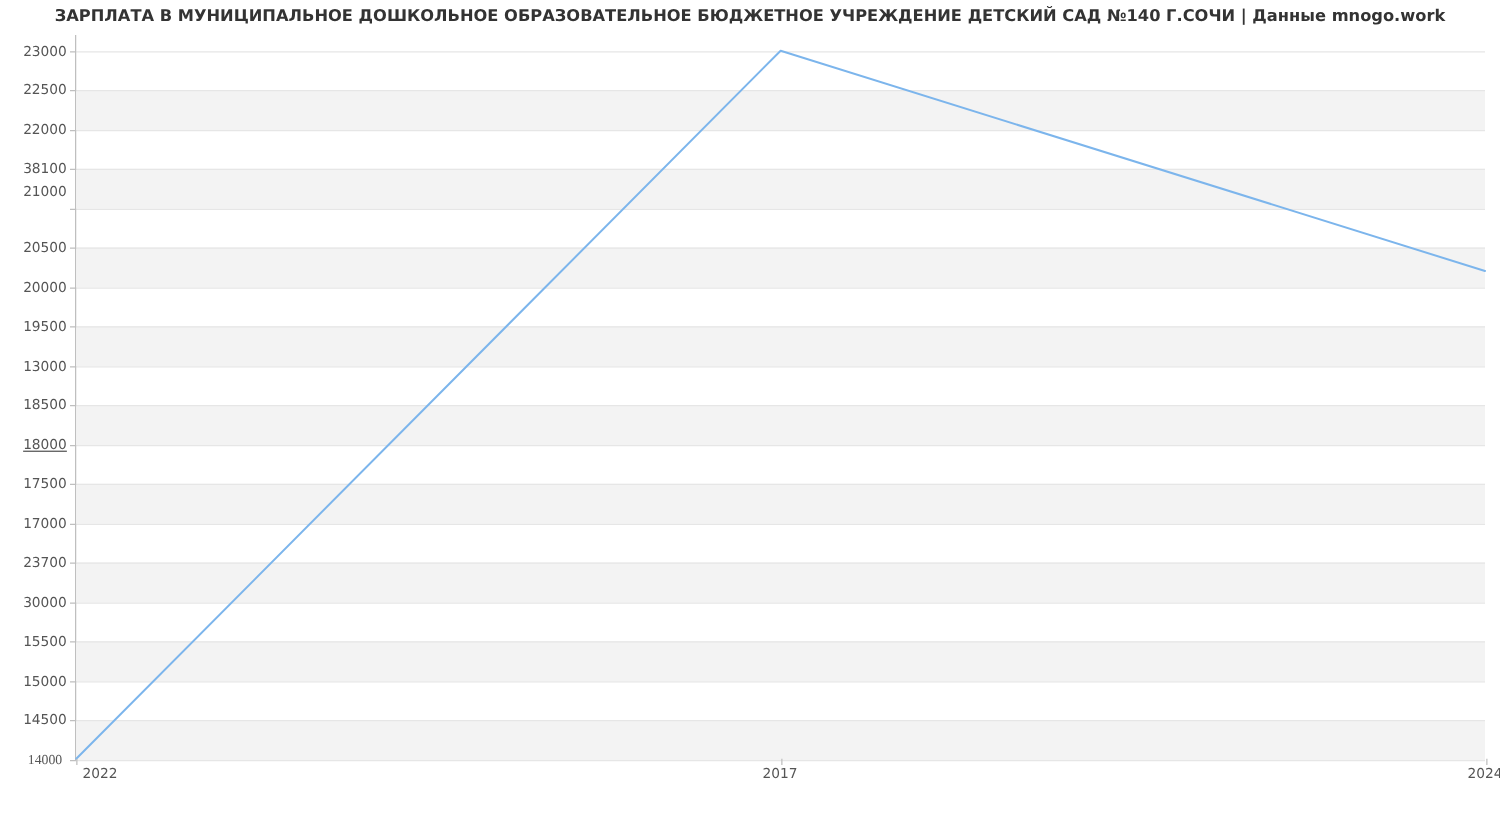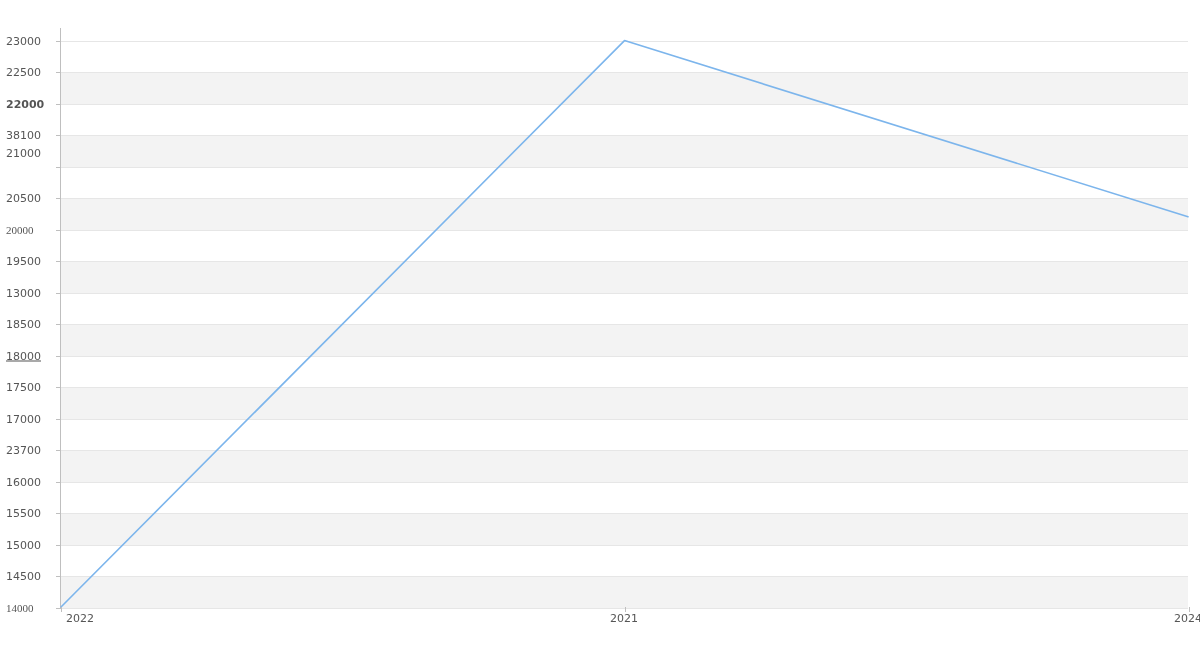--- a/index.html
+++ b/index.html
@@ -46,21 +46,21 @@
     position: absolute;
     left: 0;
     width: 100%;
     height: 1px;
     background: #e6e6e6;
   }
   .ylabel {
     position: absolute;
     right: 1134px;
     width: 60px;
-    text-align: left;
+    text-align: center;
     font-size: 11px;
     color: #555;
     transform: translateY(-50%);
   }
   .xlabel {
     position: absolute;
     top: 612px;
     font-size: 11px;
     color: #555;
     transform: translateX(-50%);
@@ -92,20 +92,21 @@
     stroke: #7cb5ec;
     stroke-width: 1.6;
     stroke-linejoin: round;
     stroke-linecap: round;
   }
 </style>
 </head>
 <body>
 
 <div class="chart-wrap">
+  <div class="title">ЗАРПЛАТА В МУНИЦИПАЛЬНОЕ ДОШКОЛЬНОЕ ОБРАЗОВАТЕЛЬНОЕ БЮДЖЕТНОЕ УЧРЕЖДЕНИЕ ДЕТСКИЙ САД №140 Г.СОЧИ | Данные mnogo.work</div>
   <div class="plot" id="plot">
     <div class="gridband" style="top: 548.478px; height: 31.5217px;"></div>
       <div class="gridline" style="top: 580px;"></div>
       <div class="gridline" style="top: 548.478px;"></div>
       <div class="gridband" style="top: 485.435px; height: 31.5217px;"></div>
       <div class="gridline" style="top: 516.957px;"></div>
       <div class="gridline" style="top: 485.435px;"></div>
       <div class="gridband" style="top: 422.391px; height: 31.5217px;"></div>
       <div class="gridline" style="top: 453.913px;"></div>
       <div class="gridline" style="top: 422.391px;"></div>
@@ -151,31 +152,31 @@
       <div class="tick-y" style="top: 44.1304px;"></div>
       <div class="tick-y" style="top: 12.6087px;"></div>
       <div class="tick-x" style="left: 0px;"></div>
       <div class="tick-x" style="left: 564px;"></div>
       <div class="tick-x" style="left: 1128px;"></div>
     </div>
 <div class="ylabel" style="top: 608px; font-family: Liberation Serif, serif;">14000</div>
     <div class="ylabel" style="top: 576.478px;">14500</div>
     <div class="ylabel" style="top: 544.957px;">15000</div>
     <div class="ylabel" style="top: 513.435px;">15500</div>
-    <div class="ylabel" style="top: 481.913px;">16000</div>
+    <div class="ylabel" style="top: 481.913px;">30000</div>
     <div class="ylabel" style="top: 450.391px;">23700</div>
     <div class="ylabel" style="top: 418.87px;">17000</div>
     <div class="ylabel" style="top: 387.348px;">17500</div>
     <div class="ylabel" style="top: 355.826px; text-decoration: underline;">18000</div>
     <div class="ylabel" style="top: 324.304px;">18500</div>
     <div class="ylabel" style="top: 292.783px;">13000</div>
     <div class="ylabel" style="top: 261.261px;">19500</div>
-    <div class="ylabel" style="top: 229.739px; font-family: Liberation Serif, serif;">20000</div>
+    <div class="ylabel" style="top: 229.739px;">20000</div>
     <div class="ylabel" style="top: 198.217px;">20500</div>
     <div class="ylabel" style="top: 153px;">21000</div>
     <div class="ylabel" style="top: 135.174px;">38100</div>
-    <div class="ylabel" style="top: 103.652px; font-weight: bold;">22000</div>
+    <div class="ylabel" style="top: 103.652px;">22000</div>
     <div class="ylabel" style="top: 72.1304px;">22500</div>
     <div class="ylabel" style="top: 40.6087px;">23000</div>
     <div class="xlabel" style="left: 60px; margin-left: 20px;">2022</div>
-    <div class="xlabel" style="left: 624px;">2021</div>
+    <div class="xlabel" style="left: 624px;">2017</div>
     <div class="xlabel" style="left: 1188px;">2024</div>
   </div>
 
 </body></html>

